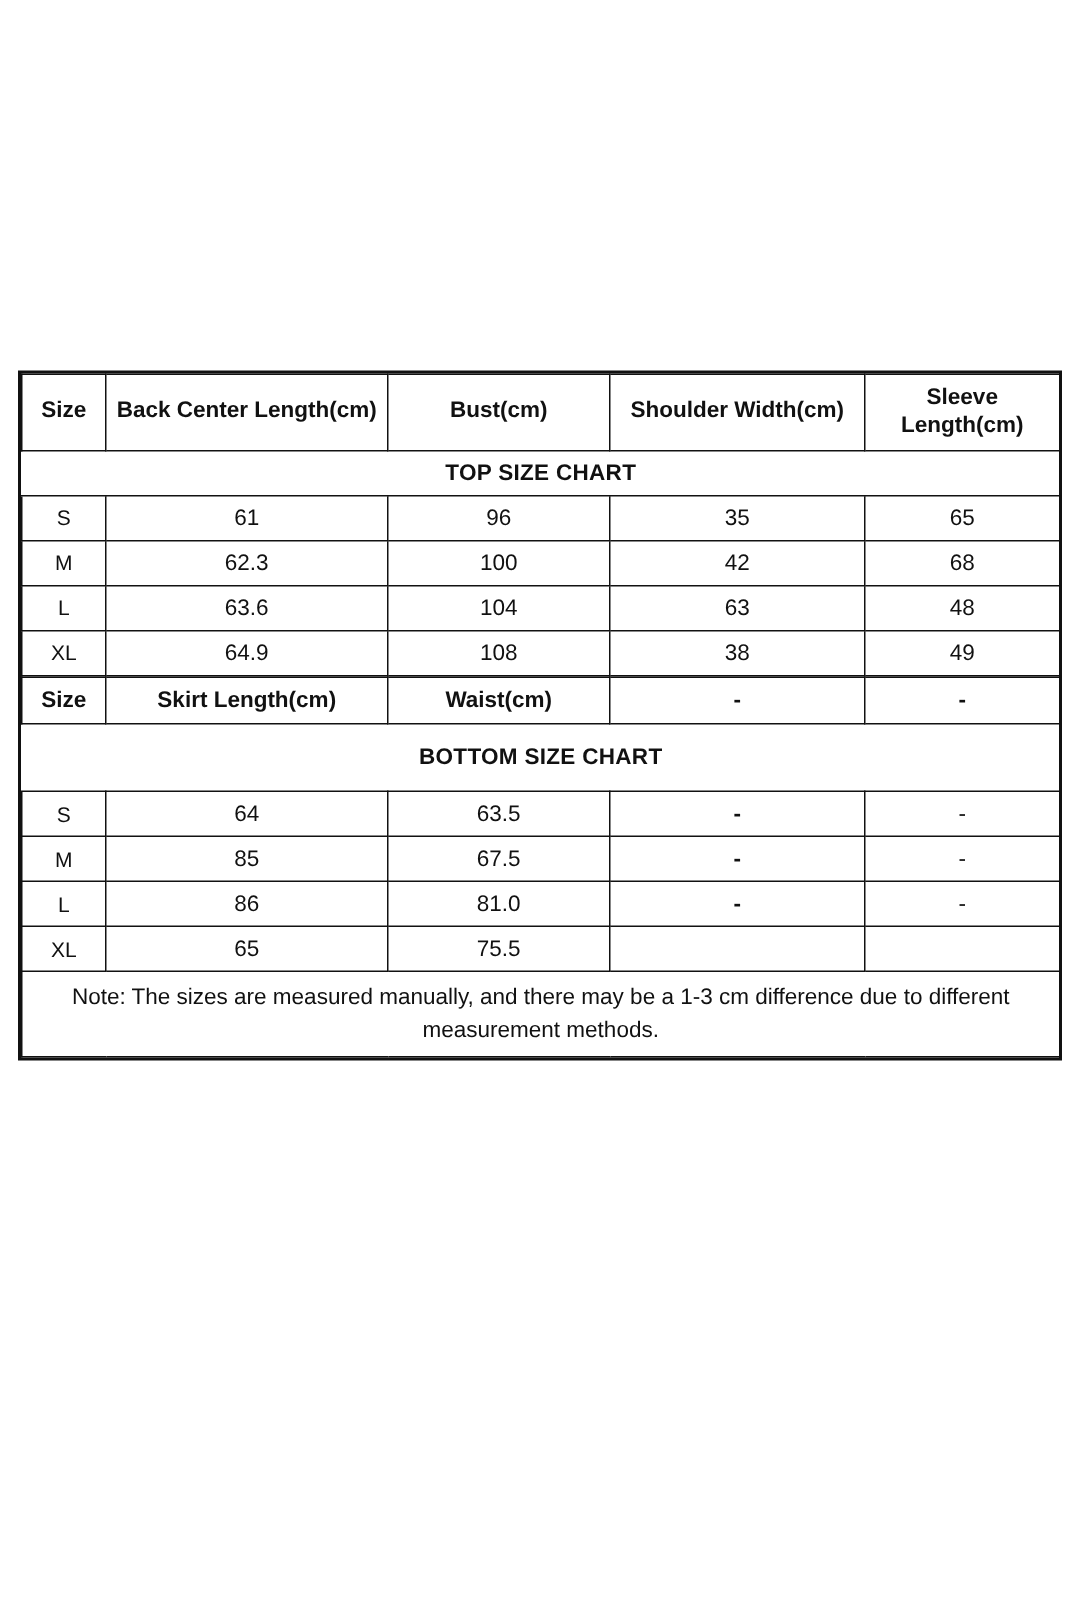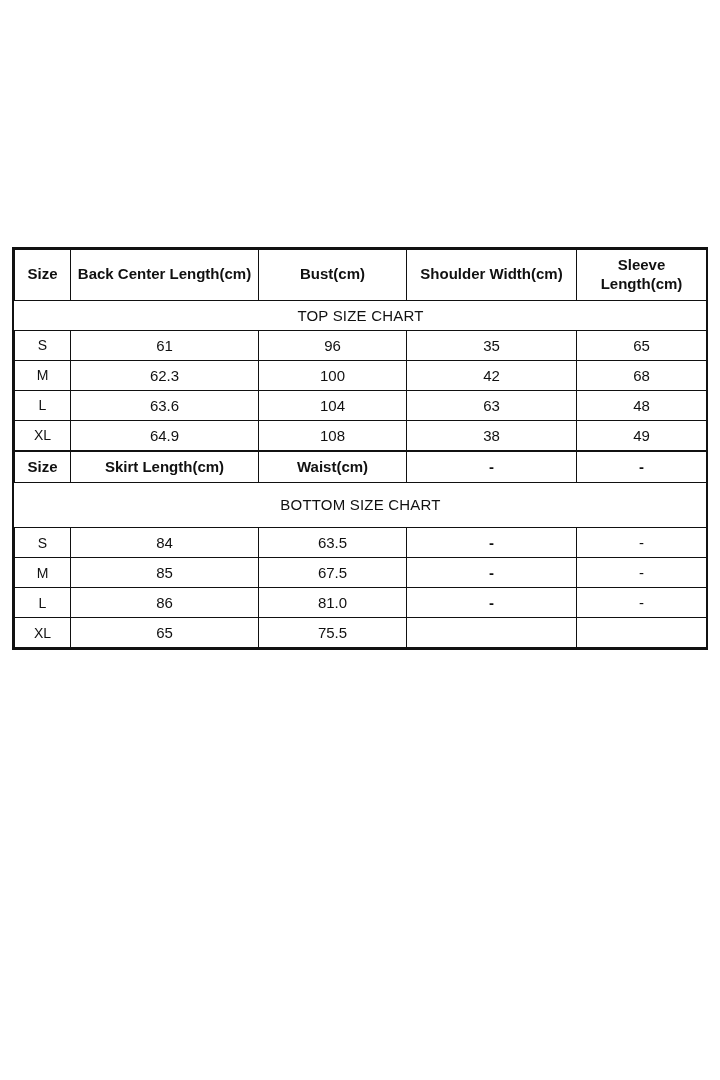--- a/index.html
+++ b/index.html
@@ -46,21 +46,21 @@
   col.c1 { width: 56px; }
   col.c2 { width: 188px; }
   col.c3 { width: 148px; }
   col.c4 { width: 170px; }
   col.c5 { width: 130px; }
 
   .chart-title {
     border: none !important;
     border-bottom: 1px solid #111111 !important;
     font-size: 25px;
-    font-weight: normal;
+    font-weight: bold;
     letter-spacing: 0.2px;
     padding: 12px 0 13px 0;
     text-align: center;
     margin-left: 14px;
   }
 
   .chart-title.second {
     border-top: 1px solid #111111 !important;
     padding: 13px 0 14px 0;
   }
@@ -180,21 +180,21 @@
         <td>Size</td>
         <td>Skirt Length(cm)</td>
         <td>Waist(cm)</td>
         <td class="dash">-</td>
         <td>-</td>
       </tr>
     </thead>
     <tbody>
       <tr>
         <td class="size-cell">S</td>
-        <td>84</td>
+        <td>64</td>
         <td>63.5</td>
         <td class="dash">-</td>
         <td>-</td>
       </tr>
       <tr>
         <td class="size-cell">M</td>
         <td>85</td>
         <td>67.5</td>
         <td class="dash">-</td>
         <td>-</td>
@@ -206,16 +206,19 @@
         <td class="dash">-</td>
         <td>-</td>
       </tr>
       <tr>
         <td class="size-cell">XL</td>
         <td>65</td>
         <td>75.5</td>
         <td class="blank"></td>
         <td class="blank"></td>
       </tr>
+      <tr class="note-row">
+        <td colspan="5">Note: The sizes are measured manually, and there may be a 1-3 cm difference due to different measurement methods.</td>
+      </tr>
     </tbody>
   </table>
 
 </div>
 
 </body></html>

